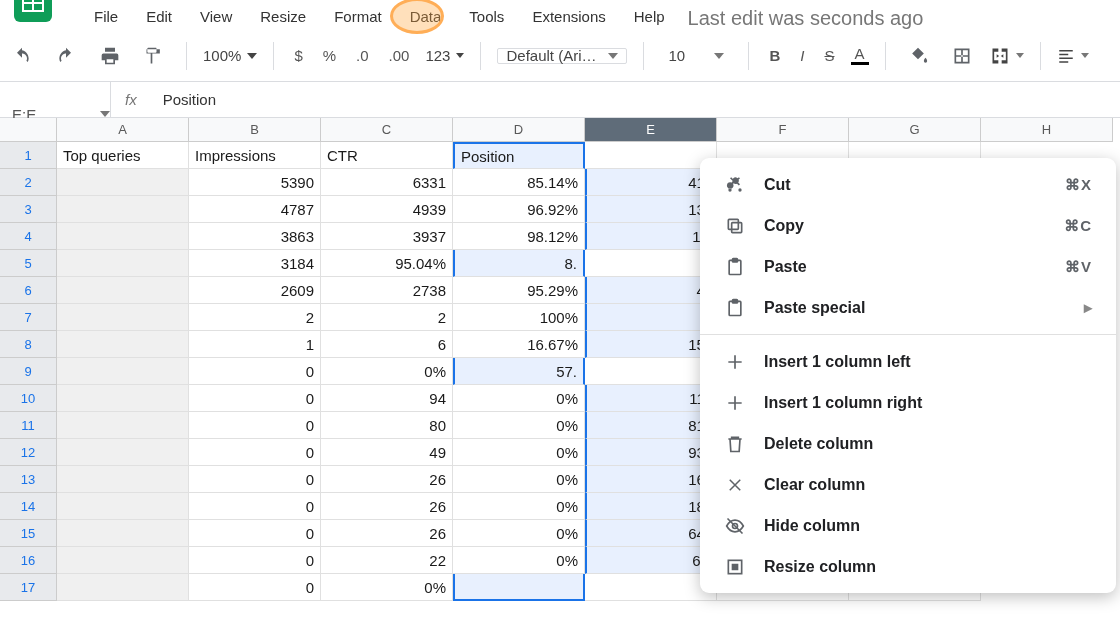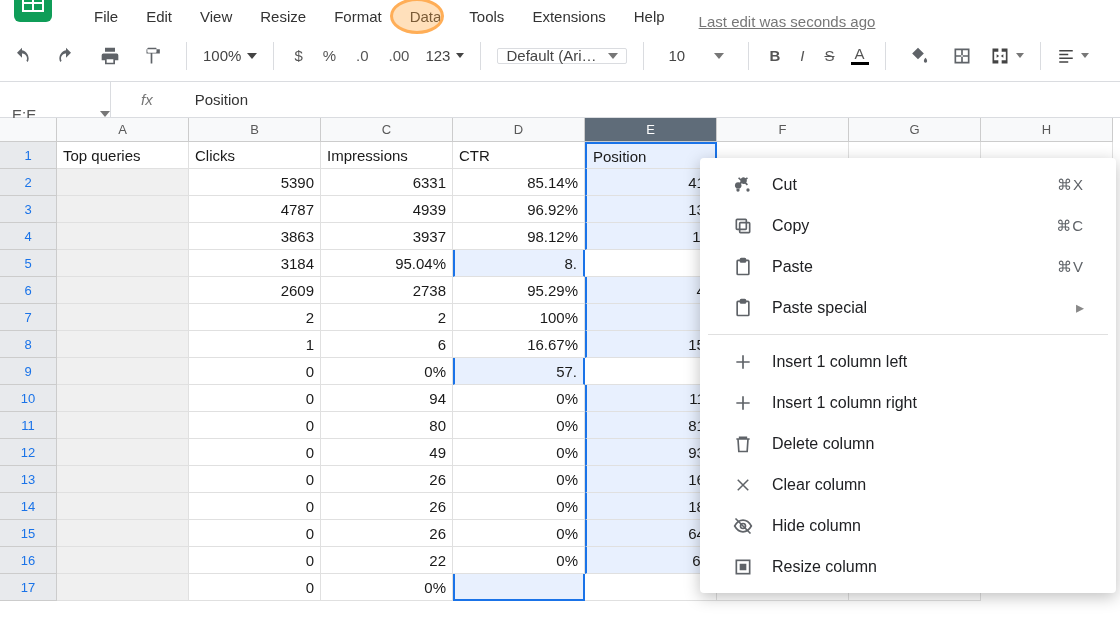--- a/index.html
+++ b/index.html
@@ -12,22 +12,22 @@
     .menubar {
       display:flex; align-items:flex-end; gap:0;
       height:30px; padding-left:80px; font-size:15px;
       color:#333; background:#fff;
     }
     .menubar .menu-item{ padding:5px 14px; cursor:pointer; white-space:nowrap;}
     .menu-highlight{ position:absolute; left:390px; top:-2px;
       width:54px;height:36px; border-radius:50%;
       background:rgba(255,165,60,.35); border:3px solid #ffae57;
       pointer-events:none;}
-    .last-edit{ margin-left:20px; font-size:15px;
-      color:#777; text-decoration:underline; cursor:pointer;}
+    .last-edit{ margin-left:9px; font-size:20px;
+      color:#777; cursor:pointer;}
     .sheets-icon{ position:absolute; left:14px; top:-16px;
       width:38px; height:38px; background:#0f9d58;
       border-radius:6px; display:flex;align-items:center;justify-content:center;}
     .sheets-icon::after{ content:""; width:22px;height:18px;
       background:
         linear-gradient(#fff,#fff) 0 0/100% 2px no-repeat,
         linear-gradient(#fff,#fff) 0 8px/100% 2px no-repeat,
         linear-gradient(#fff,#fff) 0 16px/100% 2px no-repeat,
         linear-gradient(#fff,#fff) 0 0/2px 100% no-repeat,
         linear-gradient(#fff,#fff) 10px 0/2px 100% no-repeat,
@@ -45,21 +45,21 @@
     .font-box{width:130px;display:flex;align-items:center;justify-content:space-between;
       border:1px solid #dadce0;border-radius:2px;height:16px;padding:0 8px;cursor:pointer;color:#444;}
     .size-box{width:72px;display:flex;align-items:center;justify-content:space-between;height:28px;padding:0 8px;cursor:pointer;color:#444;}
     .fmt-b{font-weight:bold;}
     .fmt-i{font-style:italic;}
     .fmt-s{text-decoration:line-through;}
     .fmt-A{border-bottom:3px solid #000;line-height:1;padding-bottom:1px;}
     .namebox-row{ display:flex; align-items:center; height:36px;
       border-bottom:1px solid #dadce0; font-size:15px;color:#333;}
     .name-box{ width:110px;padding-left:12px;display:flex;justify-content:space-between;align-items:center;color:#555;margin-top:29px;}
-    .fx{ font-style:italic; color:#777; padding:0 30px; border-left:1px solid #dadce0;height:100%;display:flex;align-items:center;text-align:right;}
+    .fx{ font-style:italic; color:#777; padding:0 14px; border-left:1px solid #dadce0;height:100%;display:flex;align-items:center;text-align:right;}
     .fx-val{ padding-left:12px;}
     .sheet-area{display:flex;}
     .corner{ width:57px;height:24px;border-right:1px solid #ccc;border-bottom:1px solid #ccc;background:#f8f9fa;}
     .col-head-row{display:flex;}
     .col-head{ width:132px;height:24px;border-right:1px solid #ccc;border-bottom:1px solid #ccc;
       background:#f8f9fa;display:flex;align-items:center;justify-content:center;color:#595959;font-size:13px;}
     .col-head.sel{ background:#5f6c79;color:#fff;}
     .left-col{display:flex;flex-direction:column;}
     .row-head{ width:57px;height:27px;border-right:1px solid #ccc;border-bottom:1px solid #ccc;
       background:#f8f9fa;display:flex;align-items:center;justify-content:center;color:#595959;font-size:13px;}
@@ -68,23 +68,23 @@
     .grid-row{display:flex;}
     .cell{ width:132px;height:27px;border-right:1px solid #e0e0e0;border-bottom:1px solid #e0e0e0;
       padding:0 6px;display:flex;align-items:center;font-size:15px;color:#1a1a1a;white-space:nowrap;overflow:hidden;}
     .cell.rt{justify-content:flex-end;}
     .col-E{ background:#e8f0fe; }
     .sel-border{border-left:2px solid #1a73e8;border-right:2px solid #1a73e8;}
     .sel-top{border-top:2px solid #1a73e8;}
     .sel-bottom{border-bottom:2px solid #1a73e8;}
     .grid-body{display:flex;}
     .context-menu{position:absolute; left:700px; top:158px;
-      width:416px; background:#fff; border-radius:4px;
-      box-shadow:0 4px 16px rgba(0,0,0,.25); padding:6px 8px;
-      font-size:16px; color:#202124; z-index:50;}
+      width:416px; background:#fff; border-radius:9px;
+      box-shadow:0 4px 16px rgba(0,0,0,.25); padding:6px 0;
+      font-size:16px; color:#202124; z-index:50;font-weight:bold;}
     .ctx-item{display:flex;align-items:center;height:41px;
       padding:0 24px; gap:18px; cursor:pointer;}
     .ctx-icon{width:22px;height:22px;display:flex;align-items:center;justify-content:center;color:#5f6368;}
     .ctx-label{flex:1;}
     .ctx-hint{color:#5f6368;font-size:15px;letter-spacing:1px;}
     .ctx-sep{height:1px;background:#e0e0e0;margin:6px 0;}
     .chev{margin-left:auto;color:#888;}
     .redact{background:#f0f0f0;}
   </style>
 </head>
@@ -237,21 +237,20 @@
       <div class="row-head sel">12</div>
       <div class="row-head sel">13</div>
       <div class="row-head sel">14</div>
       <div class="row-head sel">15</div>
       <div class="row-head sel">16</div>
       <div class="row-head sel">17</div>
     </div>
   <div class="grid" id="grid">
       <div class="grid-row">
         <div class="cell">Top queries</div>
-        <div class="cell">Clicks</div>
         <div class="cell">Impressions</div>
         <div class="cell">CTR</div>
         <div class="cell col-E sel-border sel-top">Position</div>
         <div class="cell"></div>
         <div class="cell"></div>
         <div class="cell"></div>
       </div>
       <div class="grid-row">
         <div class="cell redact"></div>
         <div class="cell rt">5390</div>

